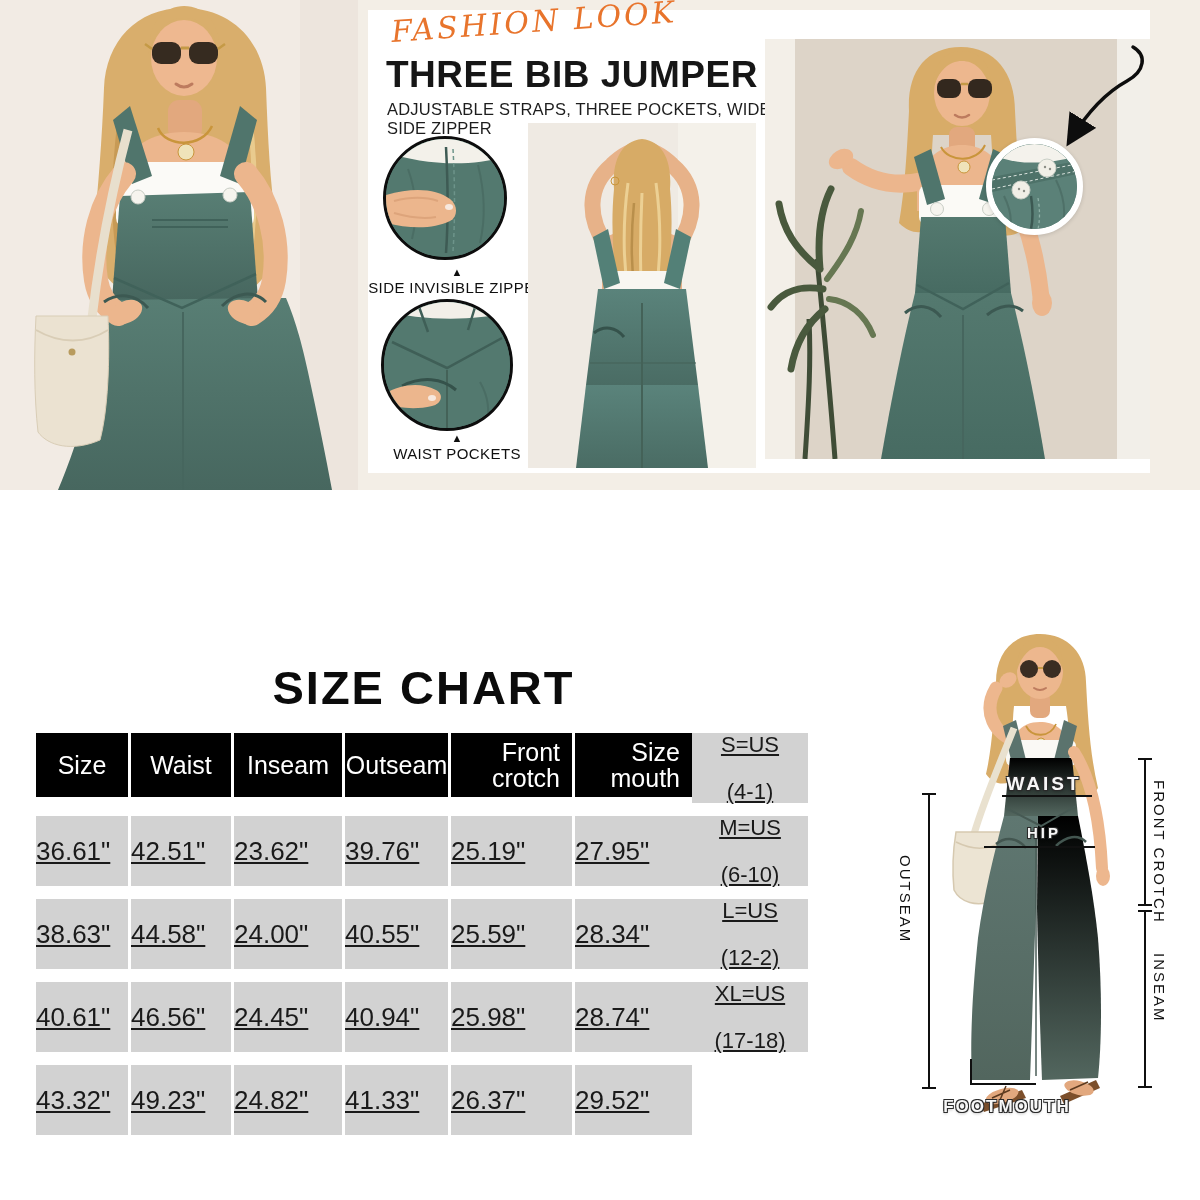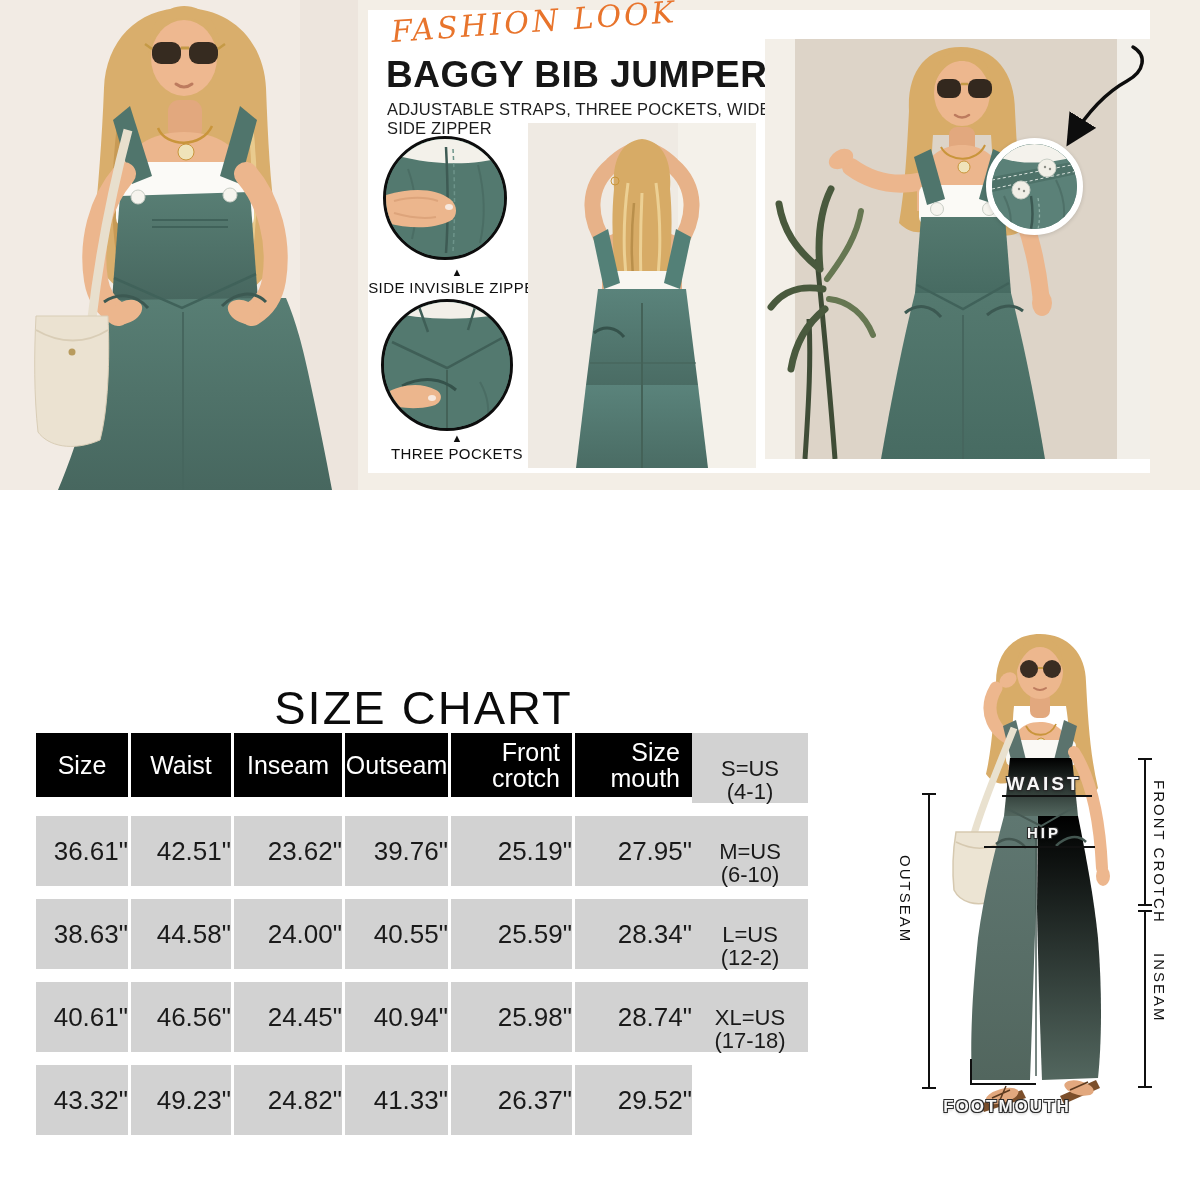--- a/index.html
+++ b/index.html
@@ -30,24 +30,24 @@
   .cap2{left:-21px;top:422px;}
   .feature-caption .tri{font-size:11px;line-height:12px;color:#0d0d0d;}
   .feature-caption .cap-text{font-size:15px;line-height:16px;letter-spacing:0.4px;margin-top:2px;white-space:nowrap;}
   .photo-back{left:160px;top:113px;width:228px;height:345px;background:#efeae3;}
   .photo-side{left:397px;top:29px;width:385px;height:420px;background:#ddd4c8;}
   .inset-circle{position:absolute;left:221px;top:99px;width:97px;height:97px;border:6px solid #ffffff;border-radius:50%;overflow:hidden;background:#5b8178;box-shadow:0 1px 4px rgba(0,0,0,0.15);}
   .inset-circle svg{display:block;}
   .arrow-overlay{position:absolute;left:0;top:0;width:385px;height:420px;pointer-events:none;}
 
   
-  .size-title{position:absolute;left:36px;top:660px;width:775px;text-align:center;font-size:47px;font-weight:400;letter-spacing:2px;color:#0b0b0b;margin-top:20px;}
+  .size-title{position:absolute;left:36px;top:660px;width:775px;text-align:center;font-size:47px;font-weight:700;letter-spacing:2px;color:#0b0b0b;}
   .size-table{position:absolute;left:36px;top:733px;display:grid;grid-template-columns:95px 103px 111px 106px 124px 117px 119px;row-gap:13px;}
   .size-table .th{background:var(--table-header-black,#000);color:#ffffff;height:64px;display:flex;align-items:center;justify-content:center;text-align:right;font-size:25px;line-height:26px;border-right:3px solid #ffffff;padding:0 12px;}
-  .size-table .td{background:var(--table-row-grey,#d2d2d2);color:#1a1a1a;height:70px;display:flex;align-items:center;justify-content:flex-end;text-align:center;font-size:26px;border-right:3px solid #ffffff;}
+  .size-table .td{background:var(--table-row-grey,#d2d2d2);color:#1a1a1a;height:70px;display:flex;align-items:center;justify-content:space-between;text-align:center;font-size:26px;border-right:3px solid #ffffff;text-decoration:underline;}
   .size-table .cell-last{border-right:none;}
   .size-table .size-cell{flex-direction:column;font-size:22px;line-height:23px;}
 
   
   .measure-area{position:absolute;left:880px;top:628px;width:320px;height:572px;background:#ffffff;}
   .measure-area svg{position:absolute;left:0;top:0;}
   .mlabel{position:absolute;font-size:15px;letter-spacing:2px;color:#101010;white-space:nowrap;}
   .vert{writing-mode:vertical-rl;text-orientation:mixed;}
   .vline{position:absolute;width:2px;background:#101010;}
   .vline::before,.vline::after{content:"";position:absolute;left:-6px;width:14px;height:2px;background:#101010;}
@@ -119,21 +119,21 @@
         <path d="M222,306 C236,292 254,290 266,302" stroke="#3c5952" stroke-width="3" fill="none"></path>
         <path d="M128,130 C112,190 100,250 92,318" stroke="#e8dfcd" stroke-width="9" fill="none"></path>
         <path d="M36,316 L108,316 C110,360 108,410 100,440 C72,452 48,446 38,432 C34,396 34,354 36,316 Z" fill="#ebe2d1" stroke="#d9cdb6"></path>
         <path d="M36,330 C60,344 86,344 108,330" stroke="#d9cdb6" stroke-width="2" fill="none"></path>
         <circle cx="72" cy="352" r="3.5" fill="#b89b5e"></circle>
       </svg>
     </div>
 
     <div class="feature-card">
       <div class="brand-script">FASHION LOOK</div>
-      <h1 class="product-title">BAGGY BIB JUMPER</h1>
+      <h1 class="product-title">THREE BIB JUMPER</h1>
       <p class="product-subtitle">
         <span>ADJUSTABLE STRAPS, THREE POCKETS, WIDE LEG,</span><br>
         <span>SIDE ZIPPER</span>
       </p>
 
       <div class="feature-circle fc1">
         <svg width="118" height="118" viewBox="0 0 118 118">
           <rect width="118" height="118" fill="#53796f"></rect>
           <path d="M0,0 L118,0 L118,18 C84,28 36,26 0,13 Z" fill="#f3f1ea"></path>
           <path d="M60,8 C62,46 62,86 60,114" stroke="#3e5b54" stroke-width="2.5" fill="none"></path>
@@ -157,21 +157,21 @@
           <path d="M8,40 L63,66 L118,36" stroke="#3f5f57" stroke-width="2.5" fill="none"></path>
           <path d="M63,68 L63,126" stroke="#446258" stroke-width="2" fill="none"></path>
           <path d="M18,84 C38,74 58,76 72,88" stroke="#35524b" stroke-width="3" fill="none"></path>
           <path d="M96,80 C104,94 106,110 102,124" stroke="#47685f" stroke-width="2" fill="none" opacity="0.7"></path>
           <path d="M0,92 C18,82 36,80 52,88 C60,92 58,102 48,104 C32,108 14,106 0,102 Z" fill="#ecb68d"></path>
           <ellipse cx="48" cy="96" rx="4" ry="3" fill="#f7e8de"></ellipse>
         </svg>
       </div>
       <div class="feature-caption cap2">
         <span class="tri">▲</span>
-        <span class="cap-text">THREE POCKETS</span>
+        <span class="cap-text">WAIST POCKETS</span>
       </div>
 
       <div class="photo photo-back">
         <svg width="228" height="345" viewBox="0 0 228 345">
           <defs>
             <linearGradient id="tealB" x1="0" y1="0" x2="0" y2="1">
               <stop offset="0" stop-color="#5a837b"></stop>
                 <stop offset="1" stop-color="#4a6c64"></stop>
             </linearGradient>
           </defs>

